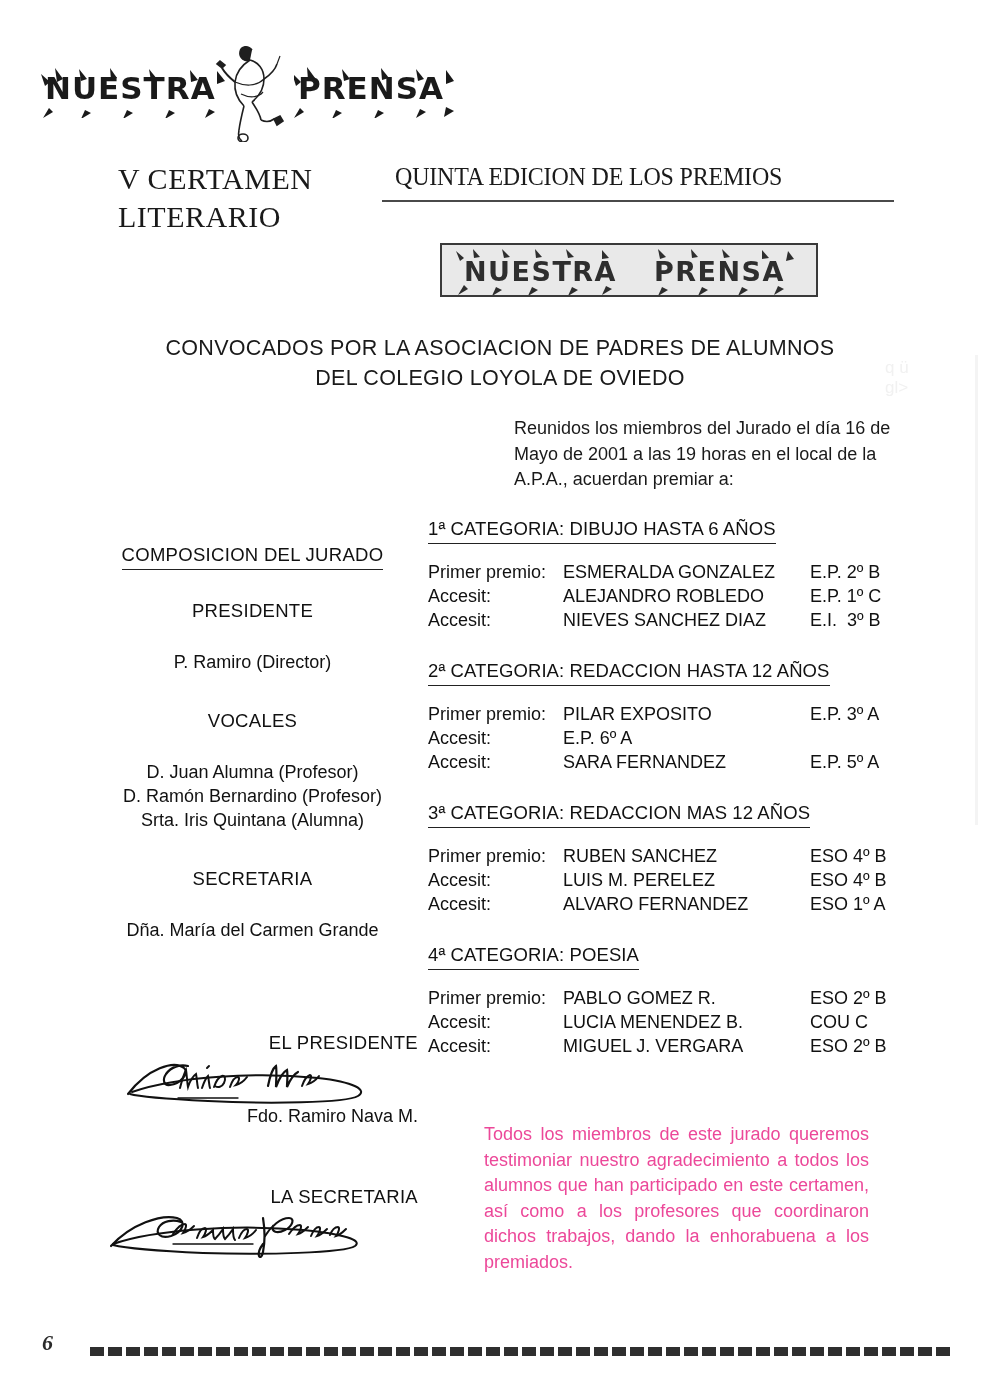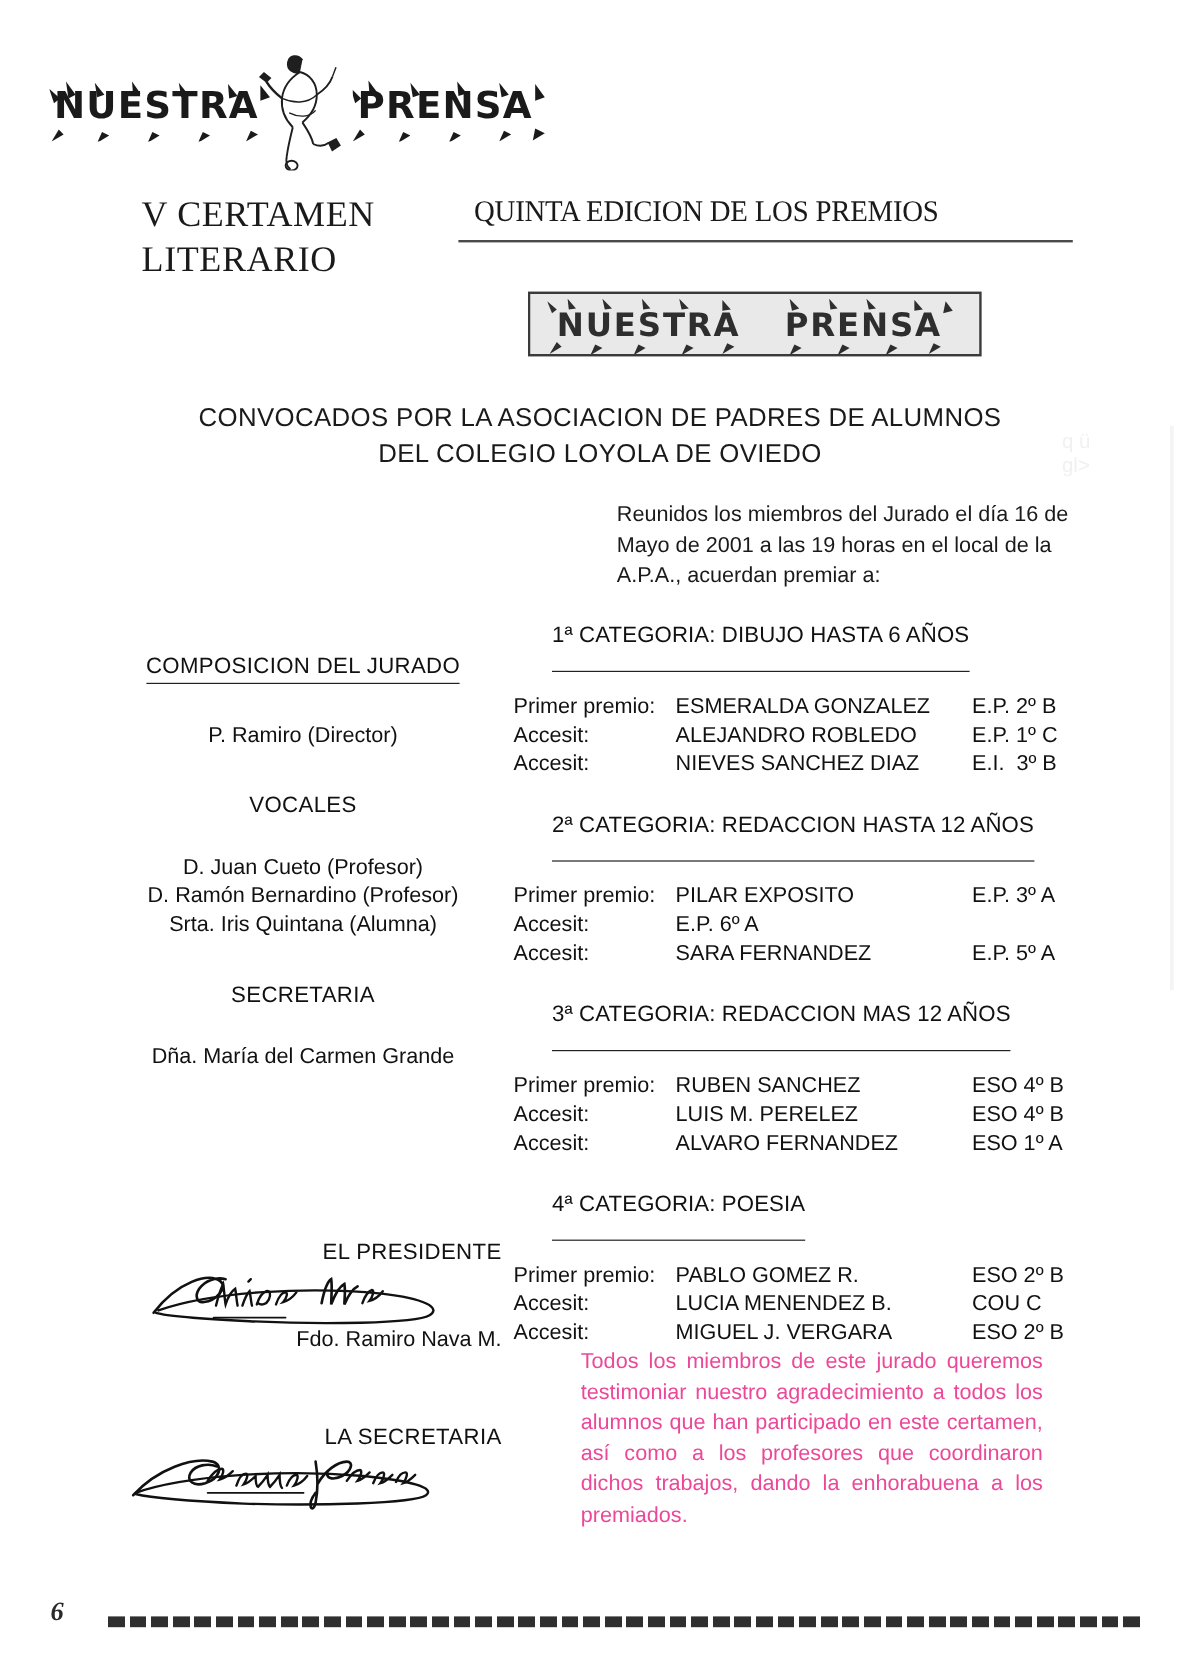--- a/index.html
+++ b/index.html
@@ -169,24 +169,23 @@
     left: 428px;
     top: 518px;
     width: 480px;
   }
   .cat { margin-bottom: 28px; }
   .cat-title {
     font-size: 18.5px;
     letter-spacing: 0.1px;
     display: inline-block;
     border-bottom: 1.6px solid #222;
-    padding-bottom: 19px;
+    padding-bottom: 3px;
     margin-bottom: 16px;
     white-space: nowrap;
-    margin-left: 32px;
   }
   .cat-row {
     display: flex;
     font-size: 18px;
     line-height: 24px;
   }
   .cat-label { width: 135px; flex: none; }
   .cat-name  { width: 247px; flex: none; }
   .cat-class { flex: none; white-space: pre; }
 
@@ -366,29 +365,30 @@
 
 <div class="intro">Reunidos los miembros del Jurado el día 16 de Mayo de 2001 a las 19 horas en el local de la A.P.A., acuerdan premiar a:</div>
 
 <div class="artifact" style="left:885px;top:358px;">q ü<br>gl&gt;</div>
 <div class="artifact-edge" style="left:975px;top:355px;width:3px;height:470px;"></div>
 
 <div class="jury-col">
   <div class="jury-heading">COMPOSICION DEL JURADO</div>
 
   <div class="jury-group">
+    <div class="jury-role">PRESIDENTE</div>
     <div class="jury-names">
       <div>P. Ramiro (Director)</div>
     </div>
   </div>
 
   <div class="jury-group">
     <div class="jury-role">VOCALES</div>
     <div class="jury-names">
-      <div>D. Juan Cueto (Profesor)</div>
+      <div>D. Juan Alumna (Profesor)</div>
       <div>D. Ramón Bernardino (Profesor)</div>
       <div>Srta. Iris Quintana (Alumna)</div>
     </div>
   </div>
 
   <div class="jury-group">
     <div class="jury-role">SECRETARIA</div>
     <div class="jury-names">
       <div>Dña. María del Carmen Grande</div>
     </div>

